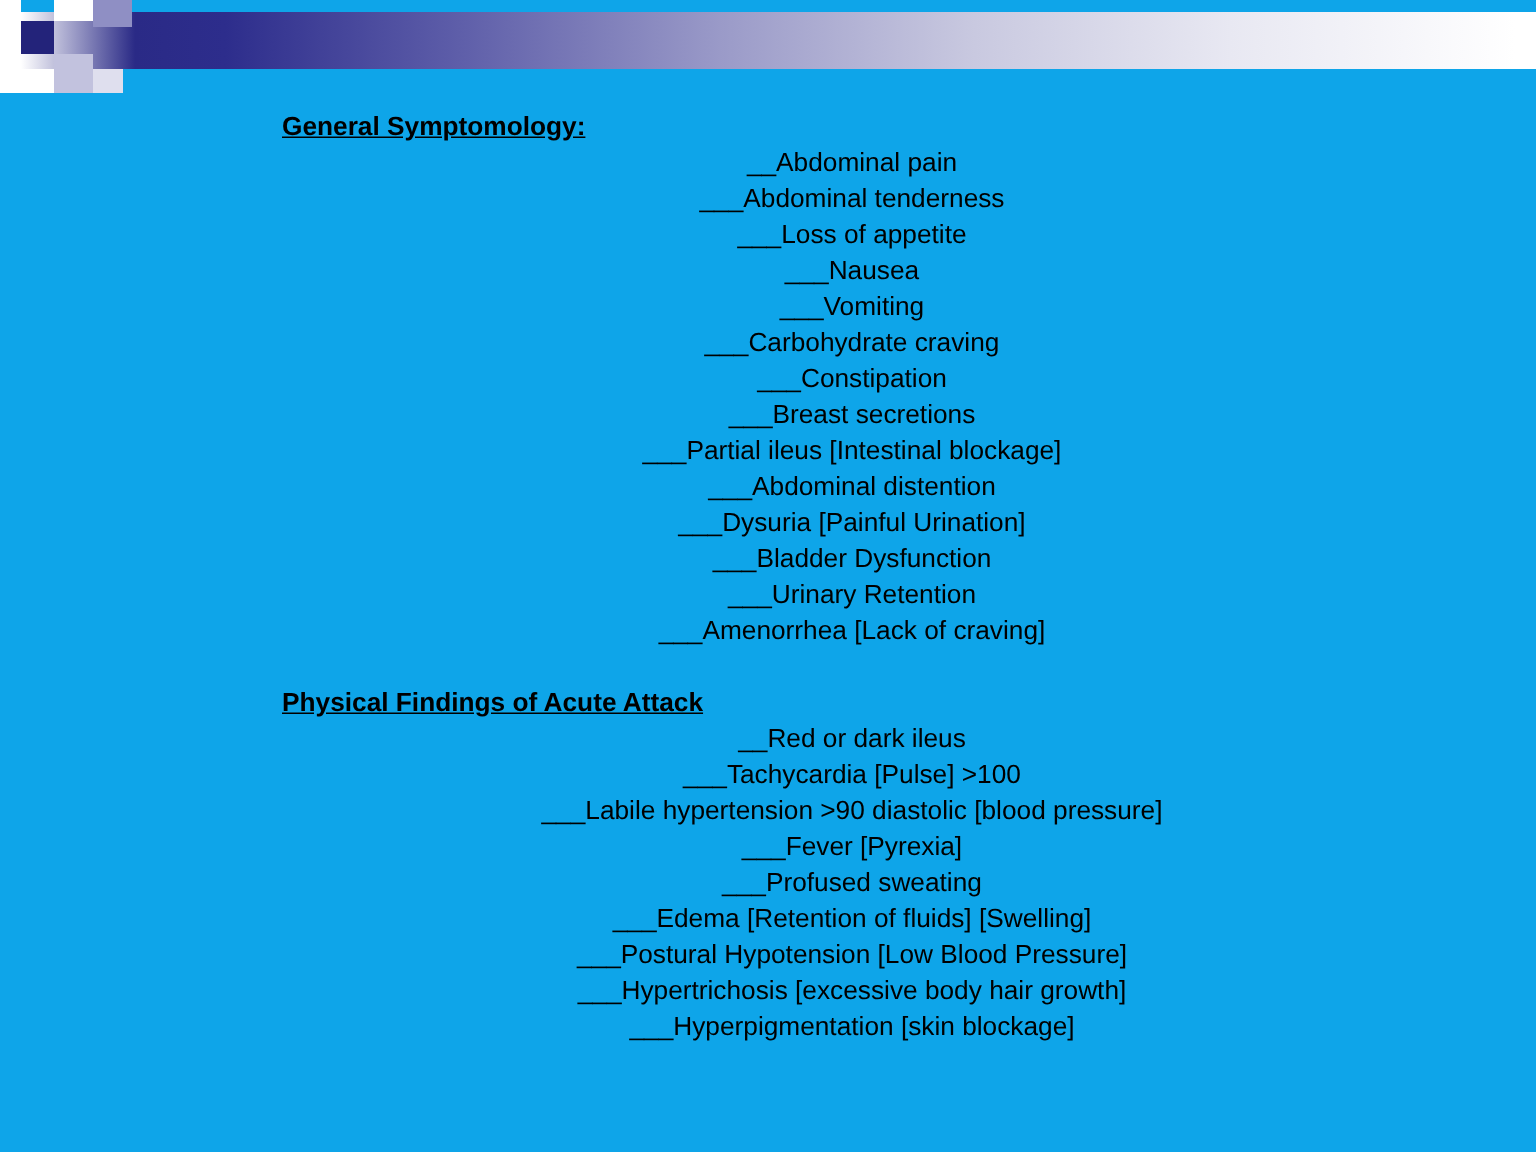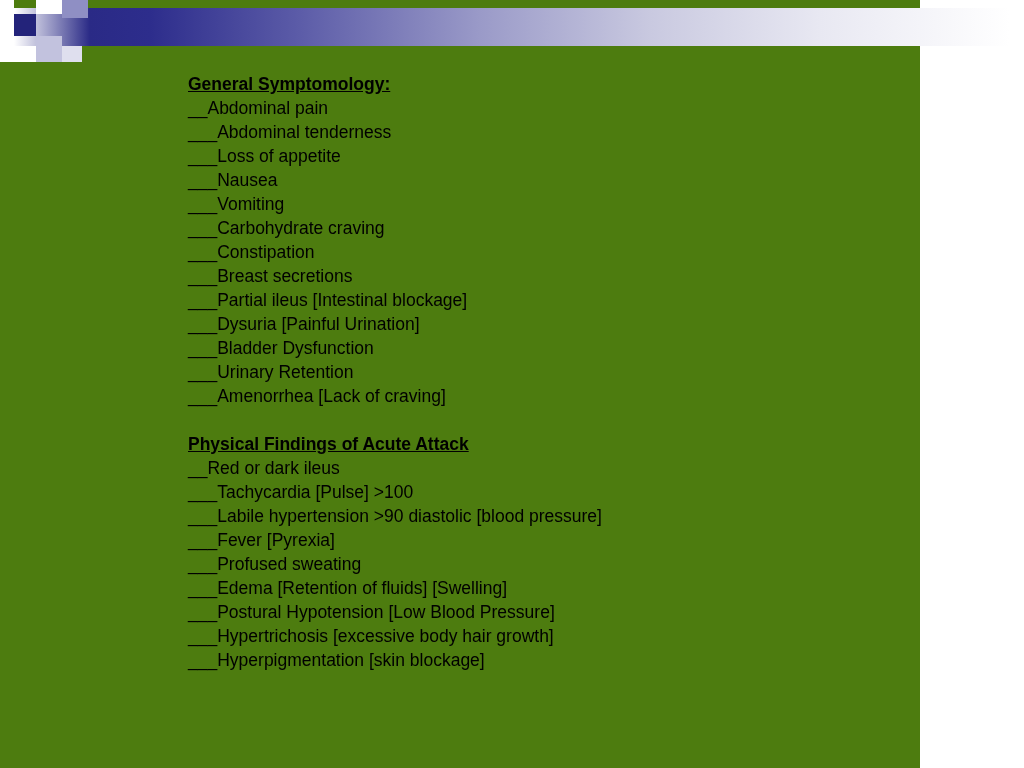--- a/index.html
+++ b/index.html
@@ -10,23 +10,23 @@
     width: 1024px;
     height: 768px;
     background: #ffffff;
     font-family: "Liberation Sans", sans-serif;
     overflow: hidden;
   }
 
   
   #slide {
     position: relative;
-    width: 920px;
+    width: 1024px;
     height: 768px;
-    background: #4d7c0f;
+    background: #0ea5e9;
   }
   #header-band {
     position: absolute;
     left: 0;
     top: 0;
     width: 1024px;
     height: 62px;
   }
   .band-gradient {
     position: absolute;
@@ -80,20 +80,21 @@
     font-weight: bold;
     text-decoration: underline;
     color: #000000;
     white-space: pre;
   }
   .item {
     font-size: 17.5px;
     line-height: 24px;
     color: #000000;
     white-space: pre;
+    text-align: center;
   }
   .spacer {
     height: 24px;
   }
 </style>
 </head>
 <body>
 
 <div id="slide">
 
@@ -114,20 +115,21 @@
       <div class="section-title">General Symptomology:</div>
       <div class="item">__Abdominal pain</div>
       <div class="item">___Abdominal tenderness</div>
       <div class="item">___Loss of appetite</div>
       <div class="item">___Nausea</div>
       <div class="item">___Vomiting</div>
       <div class="item">___Carbohydrate craving</div>
       <div class="item">___Constipation</div>
       <div class="item">___Breast secretions</div>
       <div class="item">___Partial ileus [Intestinal blockage]</div>
+      <div class="item">___Abdominal distention</div>
       <div class="item">___Dysuria [Painful Urination]</div>
       <div class="item">___Bladder Dysfunction</div>
       <div class="item">___Urinary Retention</div>
       <div class="item">___Amenorrhea [Lack of craving]</div>
     </div>
 
     <div class="spacer"></div>
 
     <div class="section">
       <div class="section-title">Physical Findings of Acute Attack</div>

